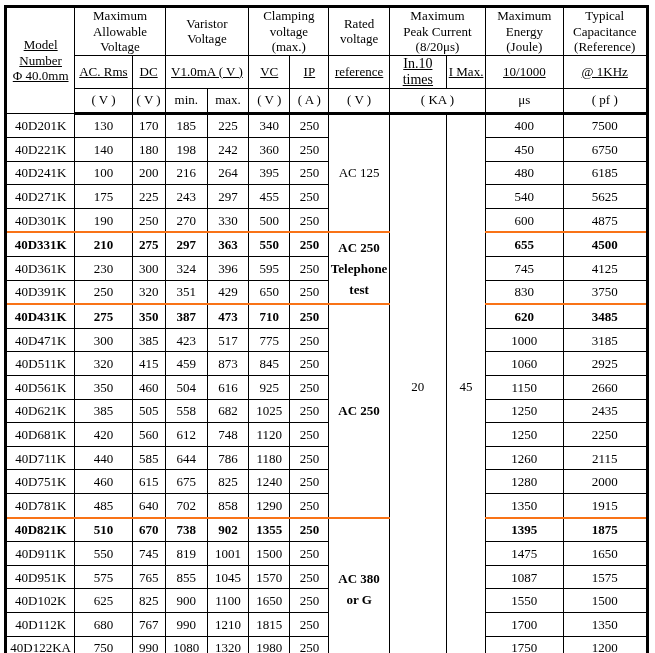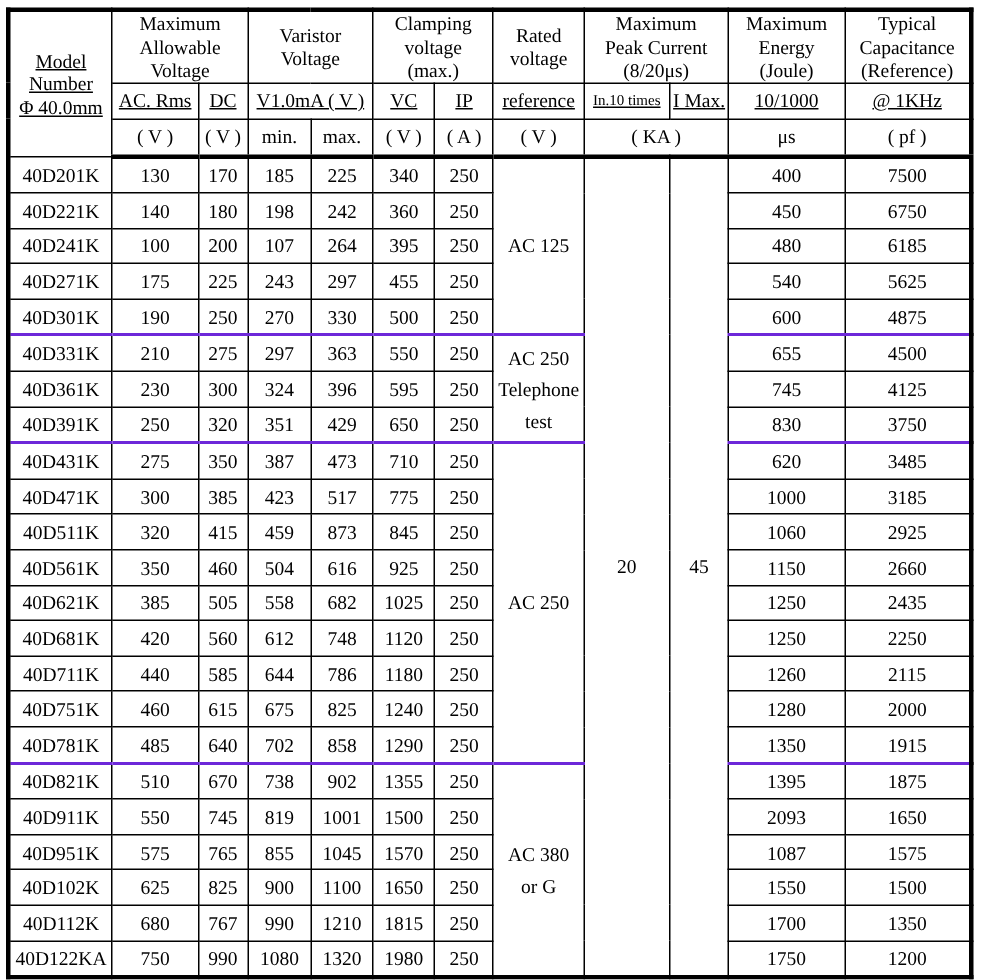--- a/index.html
+++ b/index.html
@@ -32,23 +32,23 @@
     vertical-align: middle;
     font-weight: normal;
     white-space: pre-line;
     overflow: hidden;
     font-size: 13px;
   }
   thead tr.top th { height: 46px; line-height: 15.5px; }
   thead tr.sub th { height: 23px; text-decoration: underline; }
   thead tr.units th { height: 23px; border-bottom: 3px solid #000000; }
   thead th.model-head { line-height: 16px; text-decoration: underline; }
-  thead th.small { font-size: 10px; margin-top: 12px; }
+  thead th.small { font-size: 14px; margin-top: 12px; }
   tbody td { height: 22.6px; line-height: 15px; }
-  tbody tr.group-start td { border-top: 2px solid #6d28d9; }
+  tbody tr.group-start td { border-top: 2px solid #f97316; font-weight: bold; }
   td.rated-cell { line-height: 21px; }
   td.peak-cell { line-height: 15px; }
 </style>
 </head>
 <body>
 
 <div class="page">
   <table class="spec">
     <colgroup>
       <col style="width:69px">
@@ -137,21 +137,21 @@
           <td>242</td>
           <td>360</td>
           <td>250</td>
           <td>450</td>
           <td>6750</td>
         </tr>
         <tr>
           <td>40D241K</td>
           <td>100</td>
           <td>200</td>
-          <td>107</td>
+          <td>216</td>
           <td>264</td>
           <td>395</td>
           <td>250</td>
           <td>480</td>
           <td>6185</td>
         </tr>
         <tr>
           <td>40D271K</td>
           <td>175</td>
           <td>225</td>
@@ -323,21 +323,21 @@
           <td>1875</td>
         </tr>
         <tr>
           <td>40D911K</td>
           <td>550</td>
           <td>745</td>
           <td>819</td>
           <td>1001</td>
           <td>1500</td>
           <td>250</td>
-          <td>2093</td>
+          <td>1475</td>
           <td>1650</td>
         </tr>
         <tr>
           <td>40D951K</td>
           <td>575</td>
           <td>765</td>
           <td>855</td>
           <td>1045</td>
           <td>1570</td>
           <td>250</td>

